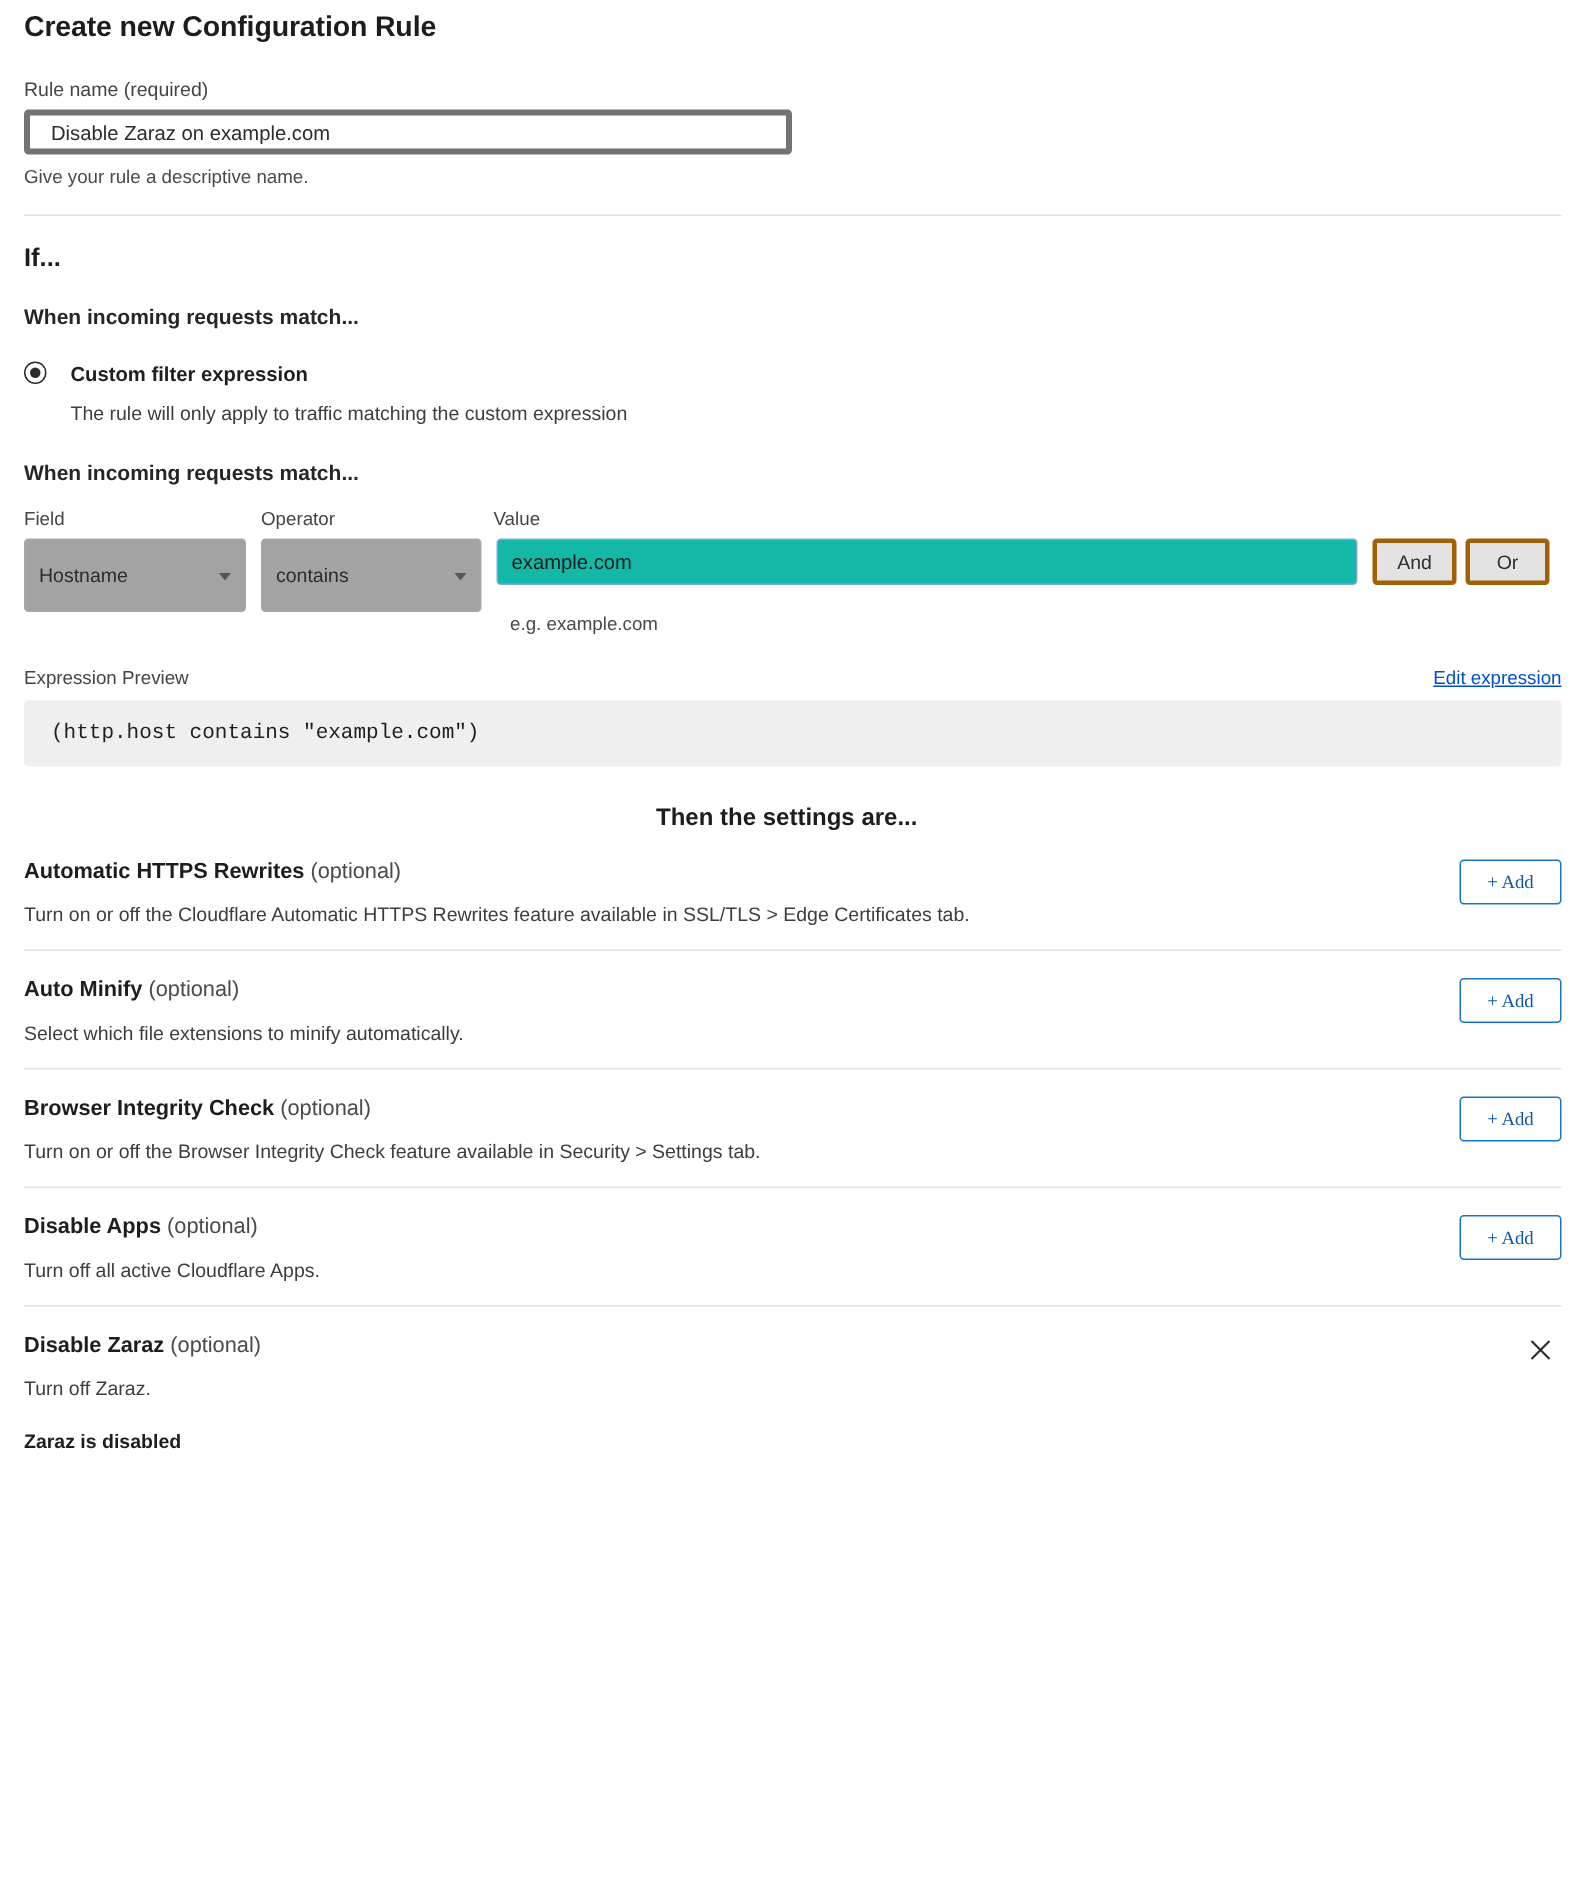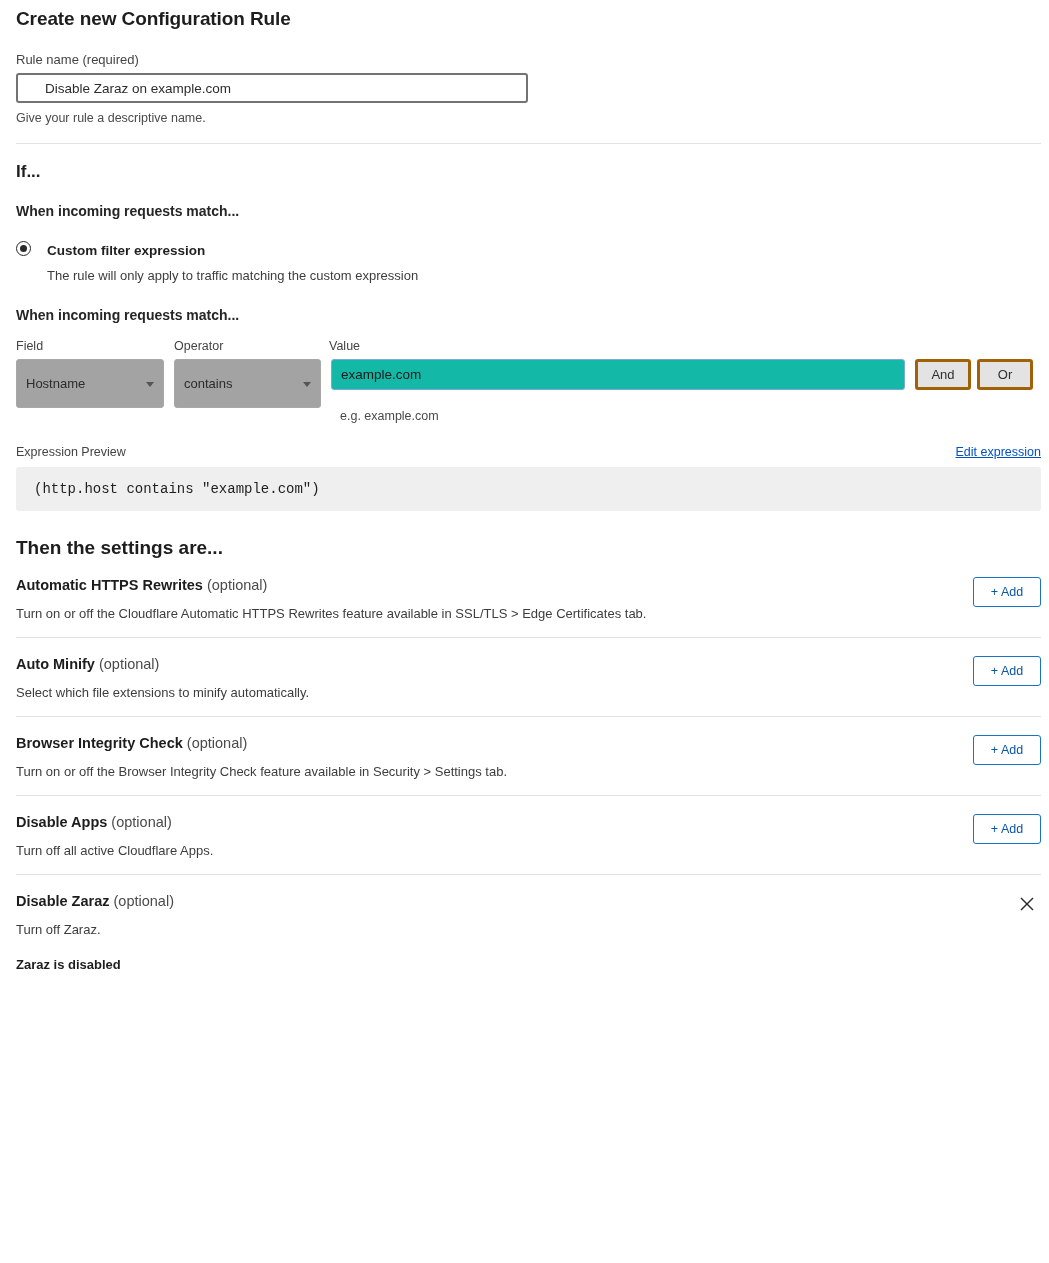--- a/index.html
+++ b/index.html
@@ -30,23 +30,23 @@
   
   .field-block { margin-top: 22px; }
   .field-label {
     font-size: 13px;
     color: #444;
     margin-bottom: 6px;
   }
   .text-input {
     width: 512px;
     height: 30px;
-    border: 2px solid #737373;
-    border-radius: 3px;
-    padding: 0 27px;
+    border: 4px solid #737373;
+    border-radius: 3px;
+    padding: 0 14px;
     font-size: 13.5px;
     color: #2c2c2c;
     font-family: "Liberation Sans", sans-serif;
     background: #fff;
     outline: none;
   }
   .help-text {
     font-size: 12.5px;
     color: #4a4a4a;
     margin-top: 8px;
@@ -208,24 +208,25 @@
     display: flex;
     align-items: center;
     padding: 0 18px;
     font-family: "Liberation Mono", monospace;
     font-size: 14px;
     color: #1f1f1f;
   }
 
   
   .settings-heading {
-    font-size: 19px;
+    font-size: 16px;
     font-weight: bold;
     color: #1d1d1d;
     margin-top: 26px;
+    text-align: center;
   }
   .setting {
     position: relative;
     padding: 18px 0 16px 0;
     width: 1025px;
   }
   .setting + .setting { border-top: 1px solid #e2e2e2; }
   .setting-title {
     font-size: 14.5px;
     color: #1d1d1d;
@@ -244,21 +245,21 @@
     position: absolute;
     right: 0;
     top: 18px;
     width: 68px;
     height: 30px;
     background: #fff;
     border: 1px solid #1a73c4;
     border-radius: 3px;
     color: #0b57a4;
     font-size: 12.5px;
-    font-family: Liberation Sans, sans-serif;
+    font-family: Liberation Serif, serif;
     cursor: pointer;
   }
   .close-btn {
     position: absolute;
     right: 2px;
     top: 18px;
     width: 24px;
     height: 24px;
     border: none;
     background: transparent;

